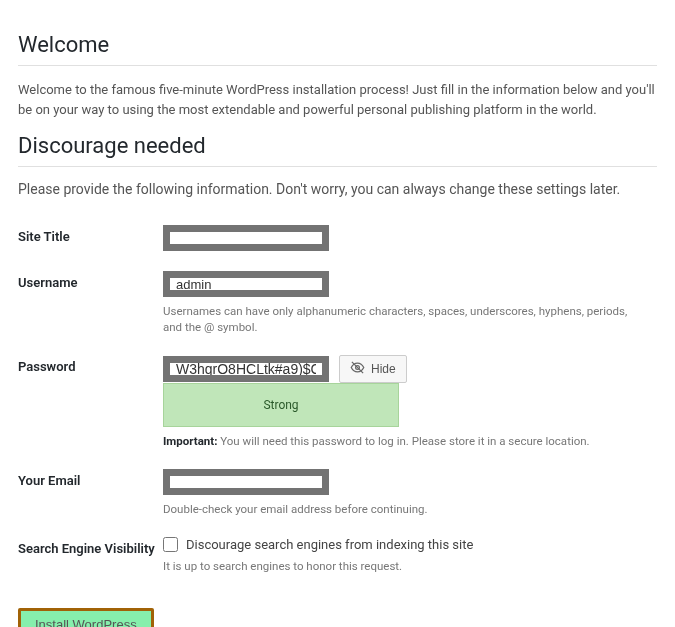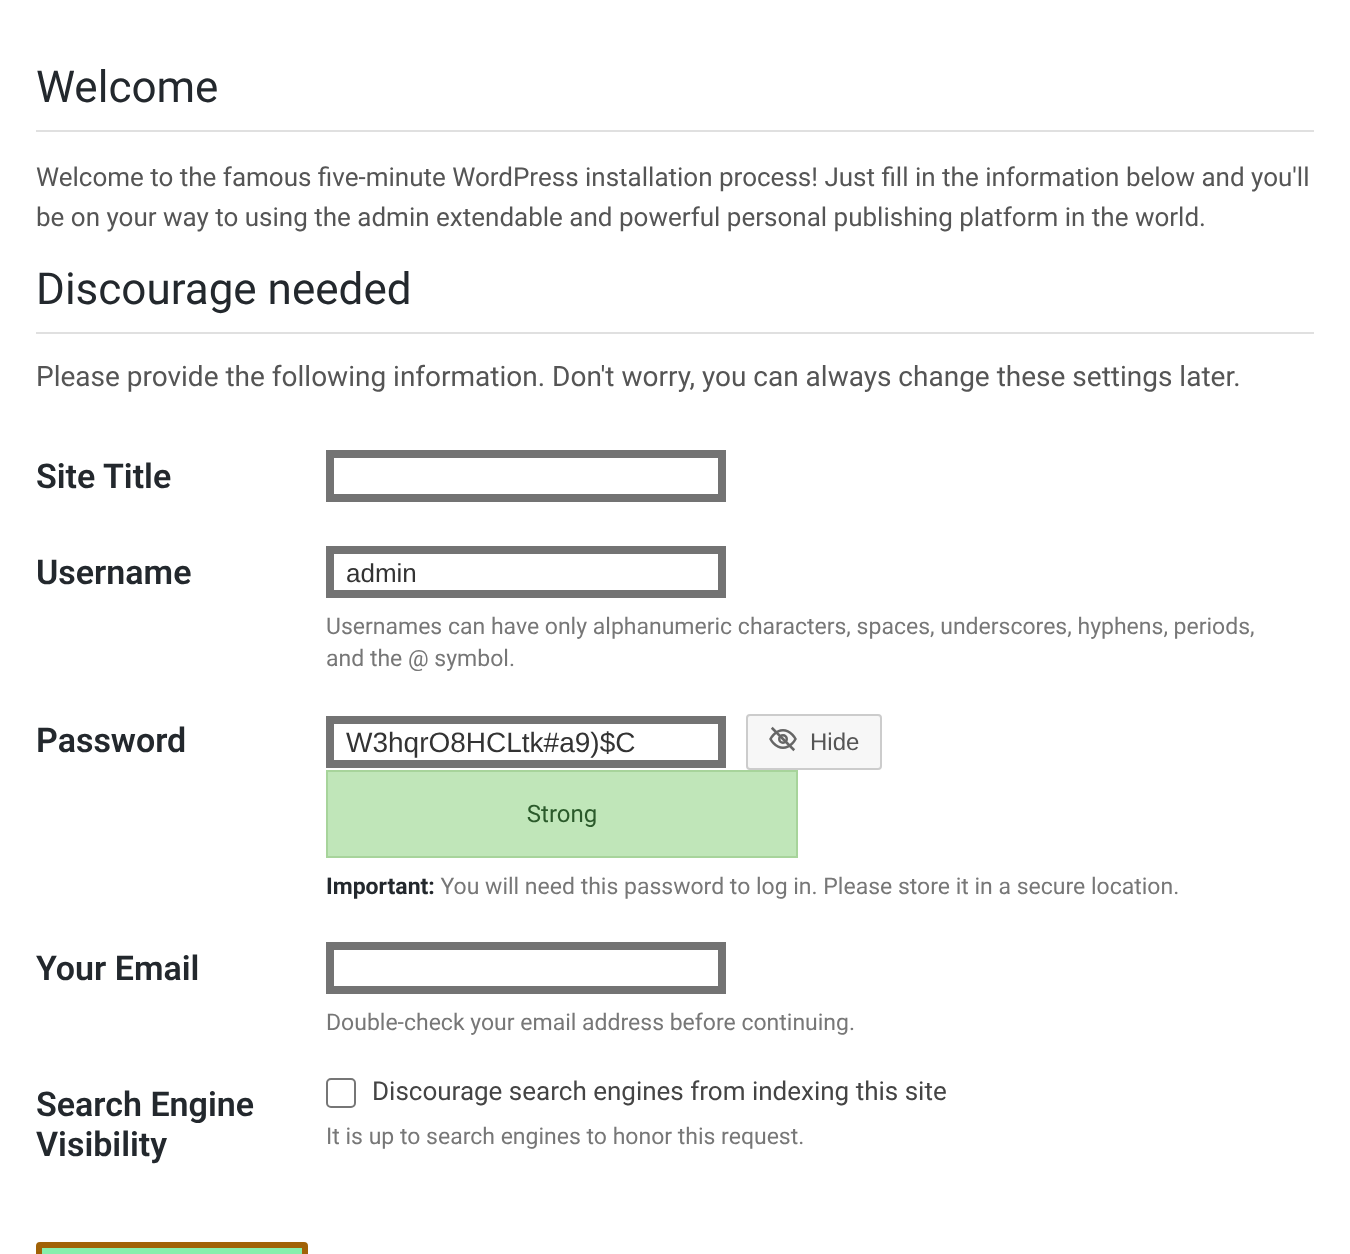--- a/index.html
+++ b/index.html
@@ -32,34 +32,34 @@
   }
   table.form {
     width: 100%;
     border-collapse: collapse;
   }
   table.form th {
     text-align: left;
     vertical-align: top;
     width: 145px;
     padding: 14px 8px 14px 0;
-    font-size: 17px;
+    font-size: 13px;
     font-weight: 600;
     color: #23282d;
   }
   table.form td {
     vertical-align: top;
     padding: 10px 0;
   }
   input.text {
-    width: 200px;
+    width: 166px;
     height: 26px;
     padding: 2px 6px;
     font-size: 13px;
-    border: 4px solid #737373;
+    border: 7px solid #737373;
     background: #fff;
     color: #333;
   }
   input.text.pw {
     font-size: 14px;
   }
   .desc {
     font-size: 11.5px;
     color: #777;
     margin-top: 6px;
@@ -118,21 +118,21 @@
     border: 3px solid #a16207;
     border-radius: 2px;
     cursor: pointer;
   }
   .important b { color: #23282d; }
 </style>
 </head>
 <body>
 
 <h1>Welcome</h1>
-<p class="intro">Welcome to the famous five-minute WordPress installation process! Just fill in the information below and you'll be on your way to using the admin extendable and powerful personal publishing platform in the world.</p>
+<p class="intro">Welcome to the famous five-minute WordPress installation process! Just fill in the information below and you'll be on your way to using the most extendable and powerful personal publishing platform in the world.</p>
 
 <h1>Discourage needed</h1>
 <p class="hint">Please provide the following information. Don't worry, you can always change these settings later.</p>
 
 <table class="form">
 
   <tbody>
       <tr>
     <th>Site Title</th>
     <td>

